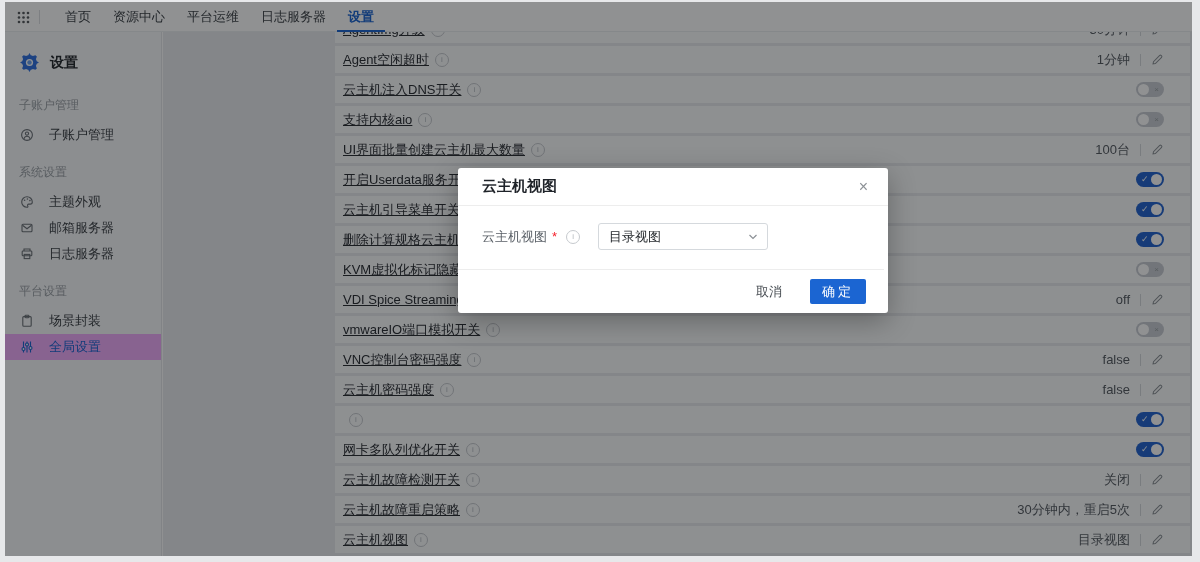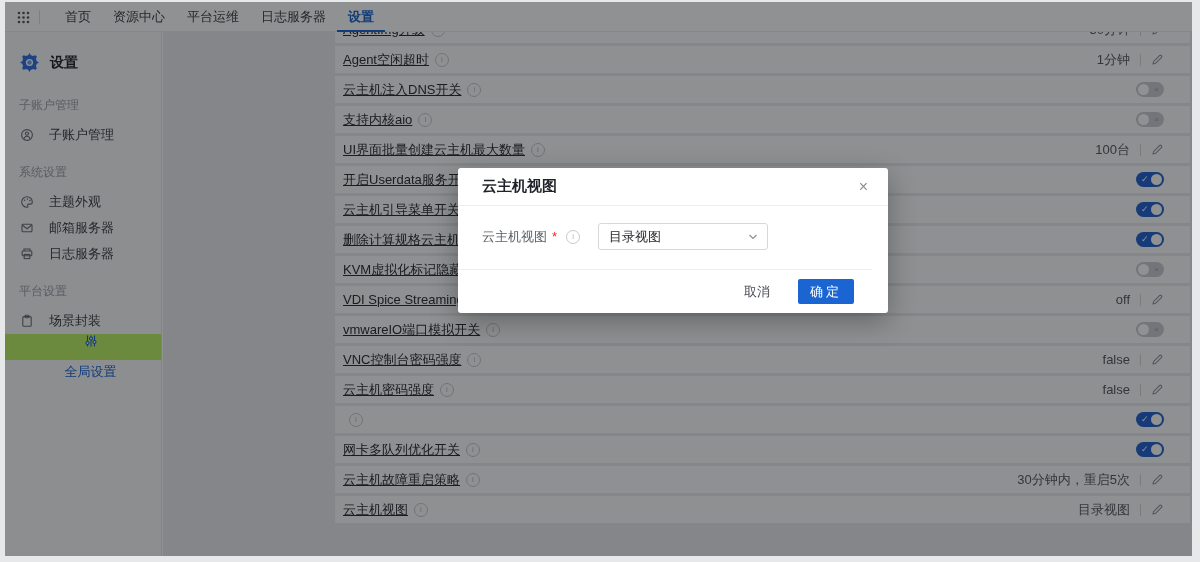--- a/index.html
+++ b/index.html
@@ -15,21 +15,21 @@
   .nav-item{font-size:13px;color:#3c4146;padding:0 11px;height:30px;line-height:29px;box-sizing:border-box;cursor:pointer;}
   .nav-item.active{color:#1b65d2;font-weight:700;border-bottom:2px solid #1b65d2;}
 
   
   .sidebar{position:absolute;top:30px;left:0;bottom:0;width:157px;background:#f8f9fb;border-right:1px solid #e3e6e9;box-sizing:border-box;}
   .sb-title{display:flex;align-items:center;gap:10px;padding:20px 0 8px 14px;font-size:14px;font-weight:700;color:#24282d;}
   .sb-logo{width:21px;height:21px;display:inline-block;}
   .sb-glabel{font-size:12px;color:#9aa0a6;margin:16px 0 8px 14px;}
   .sb-item{height:26px;display:flex;align-items:center;gap:15px;padding-left:15px;font-size:13px;color:#3a3f44;cursor:pointer;text-align:center;}
   .sb-item .sb-icon{width:14px;height:14px;color:#6a7076;display:inline-flex;}
-  .sb-item.active{background:#bef264;color:#1b65d2;flex-direction:column;}
+  .sb-item.active{background:#f0abfc;color:#1b65d2;}
   .sb-item.active .sb-icon{color:#1b65d2;}
   .sb-icon svg{width:14px;height:14px;}
 
   
   .content{position:absolute;top:30px;left:158px;right:0;bottom:0;background:#eaecef;overflow:hidden;}
   .rows{position:absolute;left:172px;top:-16px;width:855px;}
   .row{height:27px;margin-bottom:3px;background:#fcfdfe;display:flex;align-items:center;
        padding:0 26px 0 8px;box-sizing:border-box;}
   .rlabel{font-size:13px;color:#292d32;text-decoration:underline;}
   .info{width:12px;height:12px;border-radius:50%;border:1px solid #c6cace;color:#b4b9be;font-size:8px;
@@ -57,21 +57,21 @@
           padding:0 20px 0 24px;border-bottom:1px solid #ededed;}
   .m-title{font-size:15px;font-weight:700;color:#1f2329;}
   .m-close{font-size:16px;color:#8c9196;cursor:pointer;line-height:1;}
   .m-body{padding:17px 24px 0 24px;display:flex;align-items:center;}
   .m-label{width:116px;font-size:13px;color:#5a6067;display:flex;align-items:center;gap:3px;flex:none;}
   .req{color:#f5222d;margin-left:2px;}
   .m-select{width:170px;height:27px;border:1px solid #d5d9dd;border-radius:3px;background:#fff;
             display:flex;align-items:center;justify-content:space-between;
             padding:0 9px 0 10px;box-sizing:border-box;font-size:13px;color:#262a2e;cursor:pointer;}
   .chev{width:10px;height:10px;color:#8c9196;display:inline-flex;}
-  .m-foot{position:absolute;left:0;right:16px;bottom:0;height:44px;border-top:1px solid #ededed;
+  .m-foot{position:absolute;left:0;right:4px;bottom:0;height:44px;border-top:1px solid #ededed;
           display:flex;align-items:center;justify-content:flex-end;padding-right:18px;box-sizing:border-box;}
   .btn-text{background:none;border:none;font-size:13px;color:#474c52;margin-right:22px;cursor:pointer;
             font-family:inherit;}
   .btn-primary{background:#1b65d2;color:#fff;border:none;border-radius:2px;height:25px;padding:0 12px;
                font-size:13px;letter-spacing:3px;cursor:pointer;font-family:Liberation Serif, serif;}
 </style>
 </head>
 <body>
 
 <div class="app">
@@ -327,20 +327,32 @@
         <div class="row">
           <span class="rlabel">网卡多队列优化开关</span>
           <span class="info">i</span>
           <span class="sp"></span>
           <span class="toggle on">
             <span class="tmark">✓</span>
             <span class="knob"></span>
           </span>
         </div>
         <div class="row">
+          <span class="rlabel">云主机故障检测开关</span>
+          <span class="info">i</span>
+          <span class="sp"></span>
+          <span class="val">关闭</span>
+          <span class="vdiv"></span>
+          <span class="pencil">
+            <svg viewBox="0 0 14 14" fill="none" stroke="currentColor" stroke-width="1.1">
+              <path d="M2.2 11.8l.5-2.5L9.4 2.6a1 1 0 0 1 1.4 0l.6.6a1 1 0 0 1 0 1.4L4.7 11.3z"></path>
+            </svg>
+          </span>
+        </div>
+        <div class="row">
           <span class="rlabel">云主机故障重启策略</span>
           <span class="info">i</span>
           <span class="sp"></span>
           <span class="val">30分钟内，重启5次</span>
           <span class="vdiv"></span>
           <span class="pencil">
             <svg viewBox="0 0 14 14" fill="none" stroke="currentColor" stroke-width="1.1">
               <path d="M2.2 11.8l.5-2.5L9.4 2.6a1 1 0 0 1 1.4 0l.6.6a1 1 0 0 1 0 1.4L4.7 11.3z"></path>
             </svg>
           </span>

